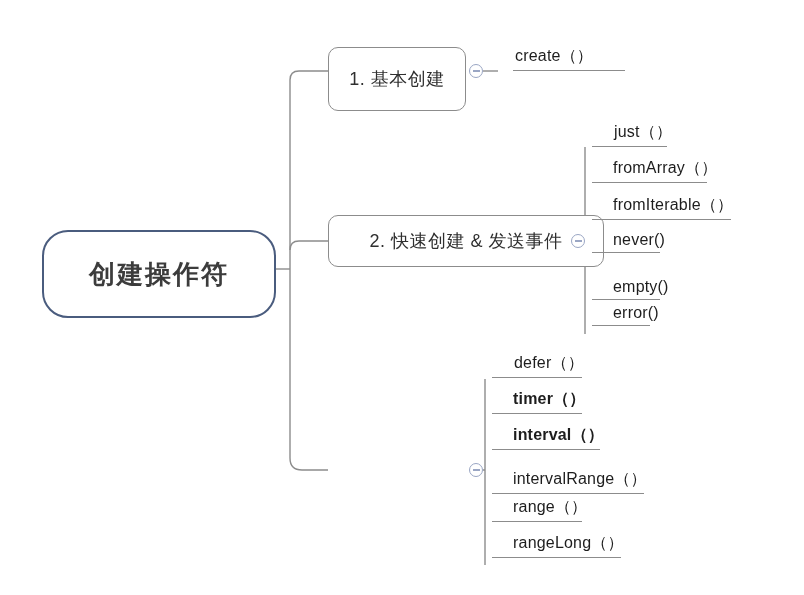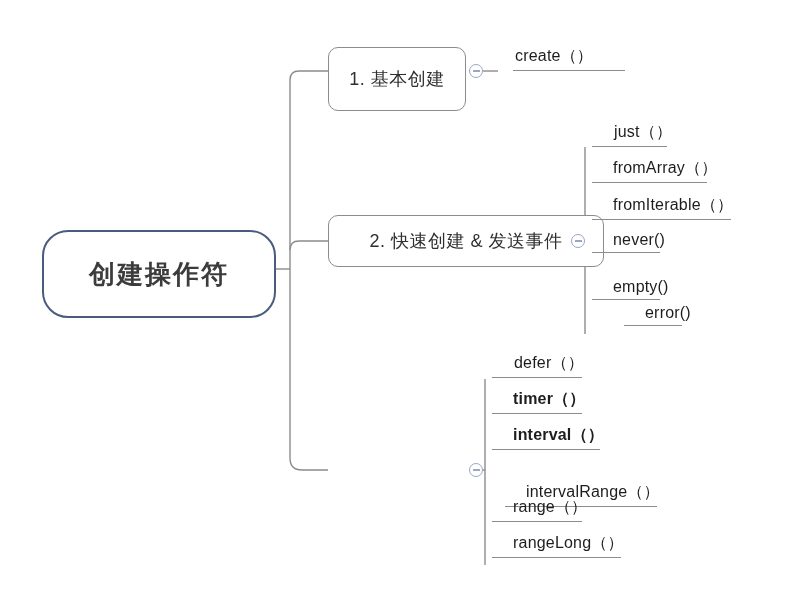--- a/index.html
+++ b/index.html
@@ -181,38 +181,38 @@
     <span class="leaf-underline" style="width:115px; margin-left:-19px;"></span>
   </div>
   <div class="leaf" style="left:611px; top:231px;">
     <span class="leaf-label">never()</span>
     <span class="leaf-underline" style="width:68px; margin-left:-19px;"></span>
   </div>
   <div class="leaf" style="left:611px; top:268px;margin-top:10px;">
     <span class="leaf-label">empty()</span>
     <span class="leaf-underline" style="width:68px; margin-left:-19px;"></span>
   </div>
-  <div class="leaf" style="left:611px; top:304px;margin-left:32px;">
+  <div class="leaf" style="left:611px; top:304px;">
     <span class="leaf-label">error()</span>
     <span class="leaf-underline" style="width:58px; margin-left:-19px;"></span>
   </div>
 
   <div class="leaf" style="left:512px; top:353px;">
     <span class="leaf-label">defer（）</span>
     <span class="leaf-underline" style="width:90px; margin-left:-20px;"></span>
   </div>
   <div class="leaf" style="left:511px; top:389px;font-weight:bold;">
     <span class="leaf-label">timer（）</span>
     <span class="leaf-underline" style="width:90px; margin-left:-19px;"></span>
   </div>
   <div class="leaf" style="left:511px; top:425px;font-weight:bold;">
     <span class="leaf-label">interval（）</span>
     <span class="leaf-underline" style="width:108px; margin-left:-19px;"></span>
   </div>
-  <div class="leaf" style="left:511px; top:482px;margin-left:13px;">
+  <div class="leaf" style="left:511px; top:469px;">
     <span class="leaf-label">intervalRange（）</span>
     <span class="leaf-underline" style="width:152px; margin-left:-19px;"></span>
   </div>
   <div class="leaf" style="left:511px; top:497px;">
     <span class="leaf-label">range（）</span>
     <span class="leaf-underline" style="width:90px; margin-left:-19px;"></span>
   </div>
   <div class="leaf" style="left:511px; top:533px;">
     <span class="leaf-label">rangeLong（）</span>
     <span class="leaf-underline" style="width:129px; margin-left:-19px;"></span>

